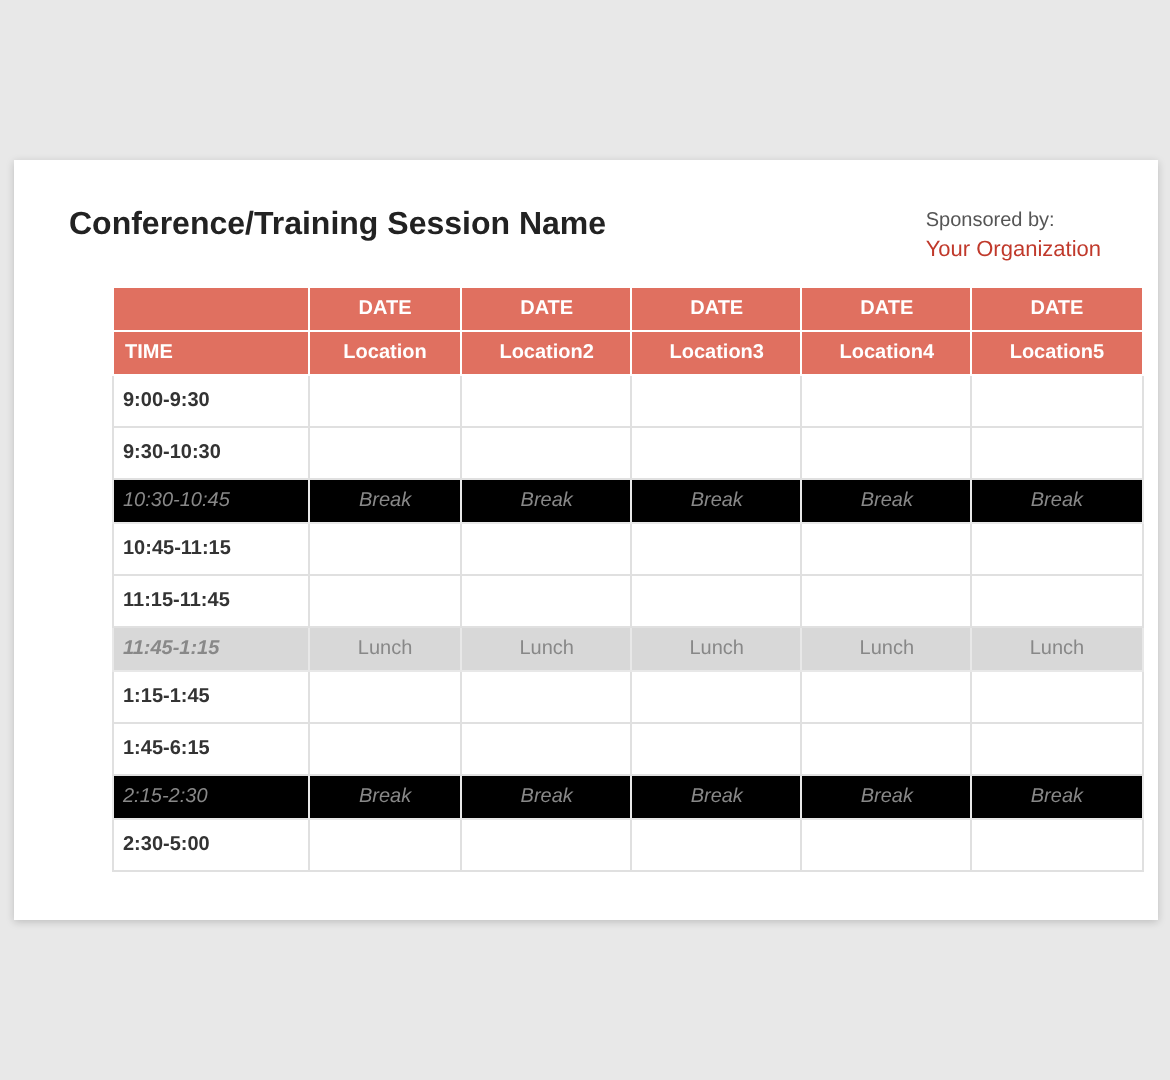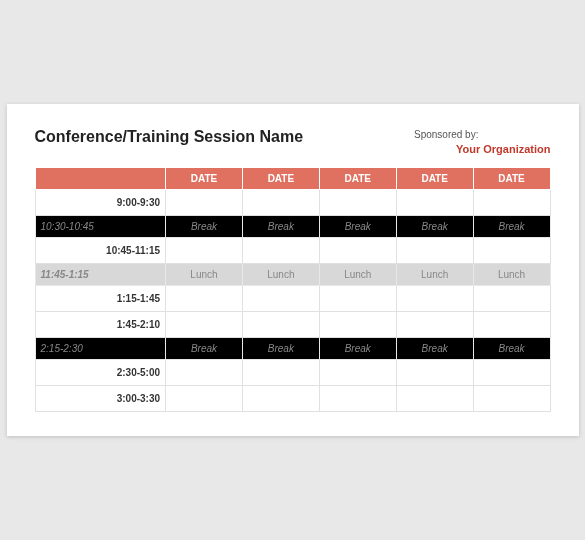--- a/index.html
+++ b/index.html
@@ -32,28 +32,28 @@
     .sponsor-block {
       font-size: 10px;
       color: #555;
       line-height: 1.4;
     }
     .sponsor-label {
       color: #555;
       font-size: 10px;
     }
     .sponsor-name {
-      font-weight: bold;
+      font-weight: normal;
       color: #c0392b;
       font-size: 11px;
-      margin-left: 42px;
     }
     table {
       width: 100%;
       border-collapse: collapse;
+      margin-left: 21px;
     }
     .header-row-date th {
       background: #e07060;
       color: #fff;
       font-weight: bold;
       font-size: 10px;
       text-align: center;
       padding: 5px 4px;
       border: 1px solid #fff;
     }
@@ -75,21 +75,20 @@
       color: #fff;
       text-align: left;
       padding-left: 6px;
     }
     tr.normal-row td {
       border: 1px solid #e0e0e0;
       padding: 7px 5px;
       font-size: 10px;
       color: #333;
       background: #fff;
-      text-align: right;
     }
     tr.normal-row td:first-child {
       font-weight: bold;
       color: #333;
       background: #fff;
     }
     tr.break-row td {
       border: 1px solid #e8e8e8;
       padding: 5px 5px;
       font-size: 10px;
@@ -130,88 +129,104 @@
   <table>
     <thead>
       <tr class="header-row-date">
         <th></th>
         <th>DATE</th>
         <th>DATE</th>
         <th>DATE</th>
         <th>DATE</th>
         <th>DATE</th>
       </tr>
+      <tr class="header-row-loc">
+        <th>TIME</th>
+        <th>Location</th>
+        <th>Location2</th>
+        <th>Location3</th>
+        <th>Location4</th>
+        <th>Location5</th>
+      </tr>
     </thead>
     <tbody id="table-body">
     <tr class="normal-row">
           <td>9:00-9:30</td>
           <td style="text-align: center;"></td>
           <td style="text-align: center;"></td>
           <td style="text-align: center;"></td>
           <td style="text-align: center;"></td>
           <td style="text-align: center;"></td>
         </tr>
+        <tr class="normal-row">
+          <td>9:30-10:30</td>
+          <td style="text-align: center;"></td>
+          <td style="text-align: center;"></td>
+          <td style="text-align: center;"></td>
+          <td style="text-align: center;"></td>
+          <td style="text-align: center;"></td>
+        </tr>
         <tr class="break-row">
           <td>10:30-10:45</td>
           <td style="text-align: center;">Break</td>
           <td style="text-align: center;">Break</td>
           <td style="text-align: center;">Break</td>
           <td style="text-align: center;">Break</td>
           <td style="text-align: center;">Break</td>
         </tr>
         <tr class="normal-row">
           <td>10:45-11:15</td>
           <td style="text-align: center;"></td>
           <td style="text-align: center;"></td>
           <td style="text-align: center;"></td>
           <td style="text-align: center;"></td>
           <td style="text-align: center;"></td>
         </tr>
+        <tr class="normal-row">
+          <td>11:15-11:45</td>
+          <td style="text-align: center;"></td>
+          <td style="text-align: center;"></td>
+          <td style="text-align: center;"></td>
+          <td style="text-align: center;"></td>
+          <td style="text-align: center;"></td>
+        </tr>
         <tr class="lunch-row">
           <td>11:45-1:15</td>
           <td style="text-align: center;">Lunch</td>
           <td style="text-align: center;">Lunch</td>
           <td style="text-align: center;">Lunch</td>
           <td style="text-align: center;">Lunch</td>
           <td style="text-align: center;">Lunch</td>
         </tr>
         <tr class="normal-row">
           <td>1:15-1:45</td>
           <td style="text-align: center;"></td>
           <td style="text-align: center;"></td>
           <td style="text-align: center;"></td>
           <td style="text-align: center;"></td>
           <td style="text-align: center;"></td>
         </tr>
         <tr class="normal-row">
-          <td>1:45-2:10</td>
+          <td>1:45-6:15</td>
           <td style="text-align: center;"></td>
           <td style="text-align: center;"></td>
           <td style="text-align: center;"></td>
           <td style="text-align: center;"></td>
           <td style="text-align: center;"></td>
         </tr>
         <tr class="break-row">
           <td>2:15-2:30</td>
           <td style="text-align: center;">Break</td>
           <td style="text-align: center;">Break</td>
           <td style="text-align: center;">Break</td>
           <td style="text-align: center;">Break</td>
           <td style="text-align: center;">Break</td>
         </tr>
         <tr class="normal-row">
           <td>2:30-5:00</td>
-          <td style="text-align: center;"></td>
-          <td style="text-align: center;"></td>
-          <td style="text-align: center;"></td>
-          <td style="text-align: center;"></td>
-          <td style="text-align: center;"></td>
-        </tr>
-        <tr class="normal-row">
-          <td>3:00-3:30</td>
           <td style="text-align: center;"></td>
           <td style="text-align: center;"></td>
           <td style="text-align: center;"></td>
           <td style="text-align: center;"></td>
           <td style="text-align: center;"></td>
         </tr>
       </tbody>
   </table>
 </div>
 

